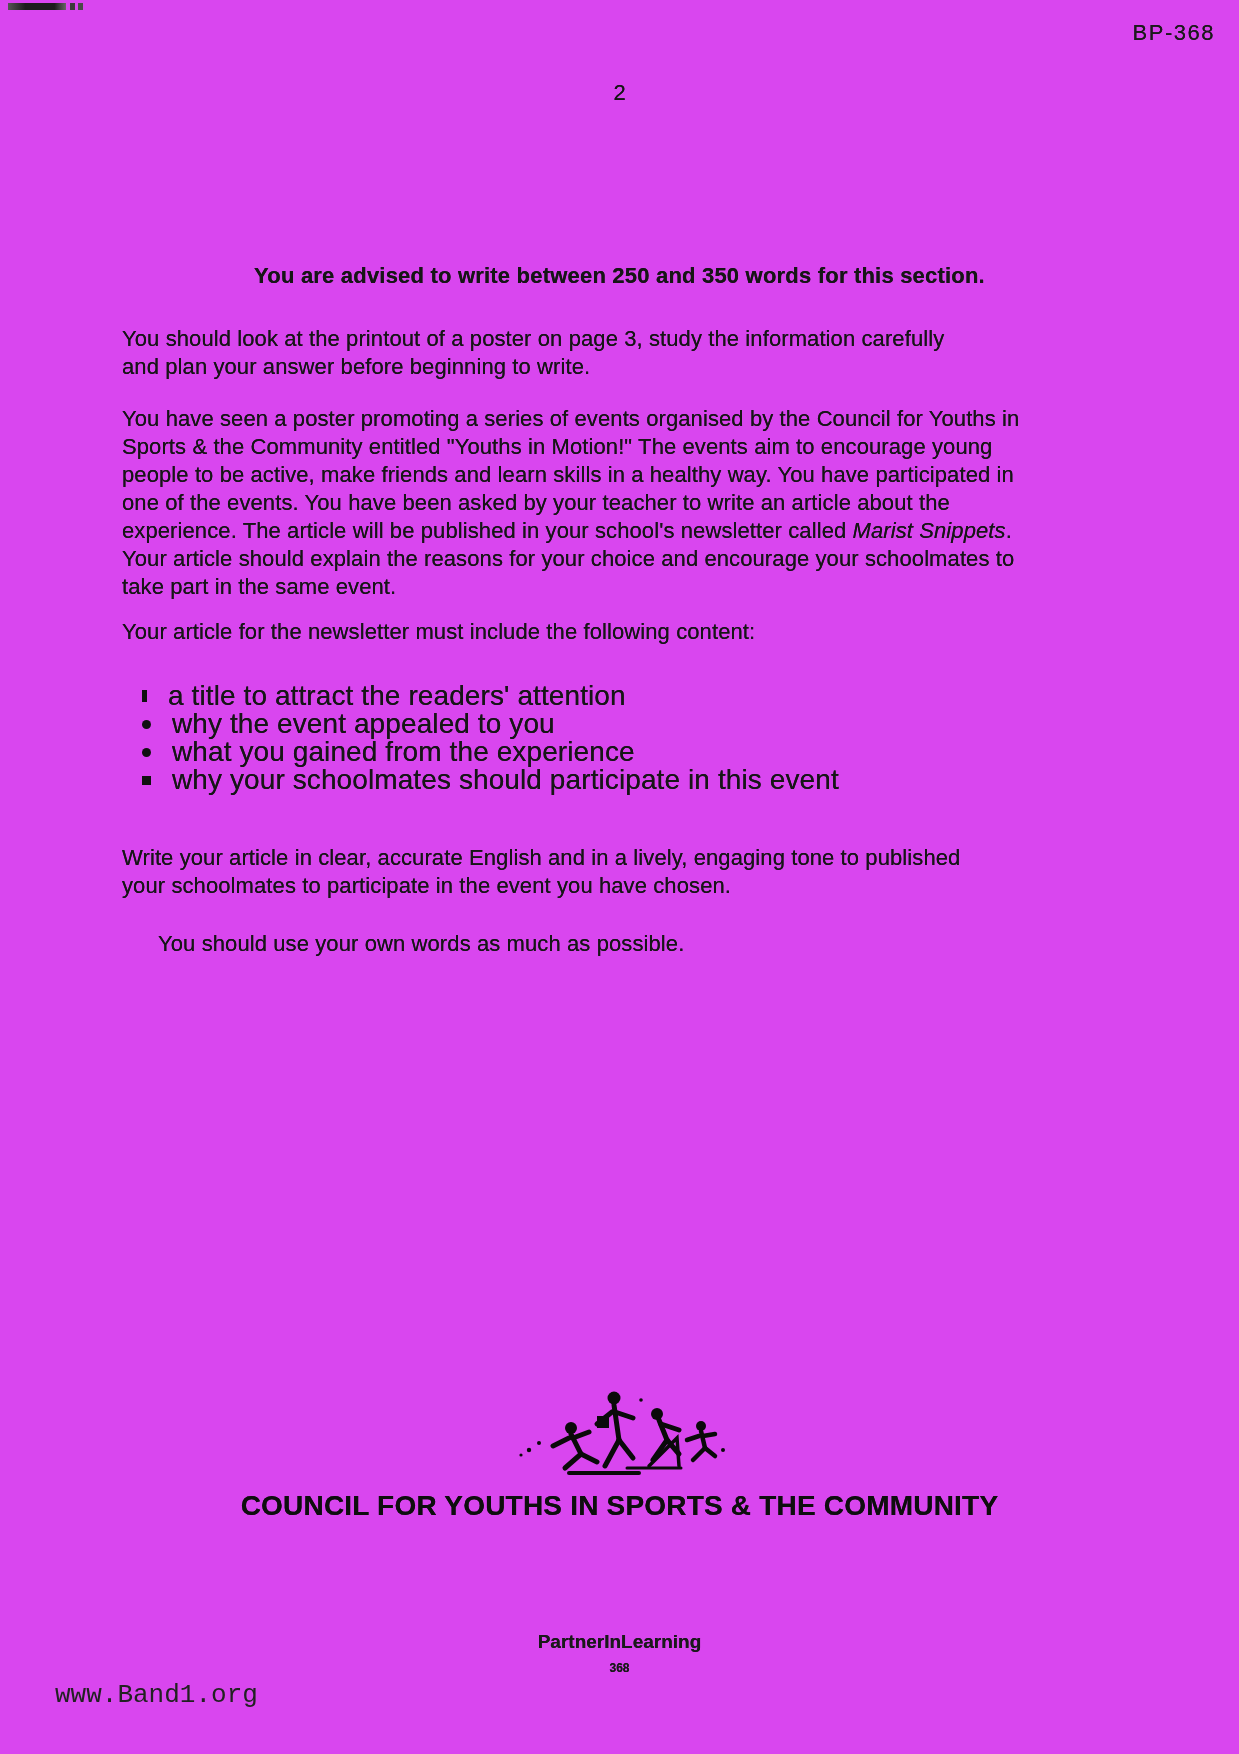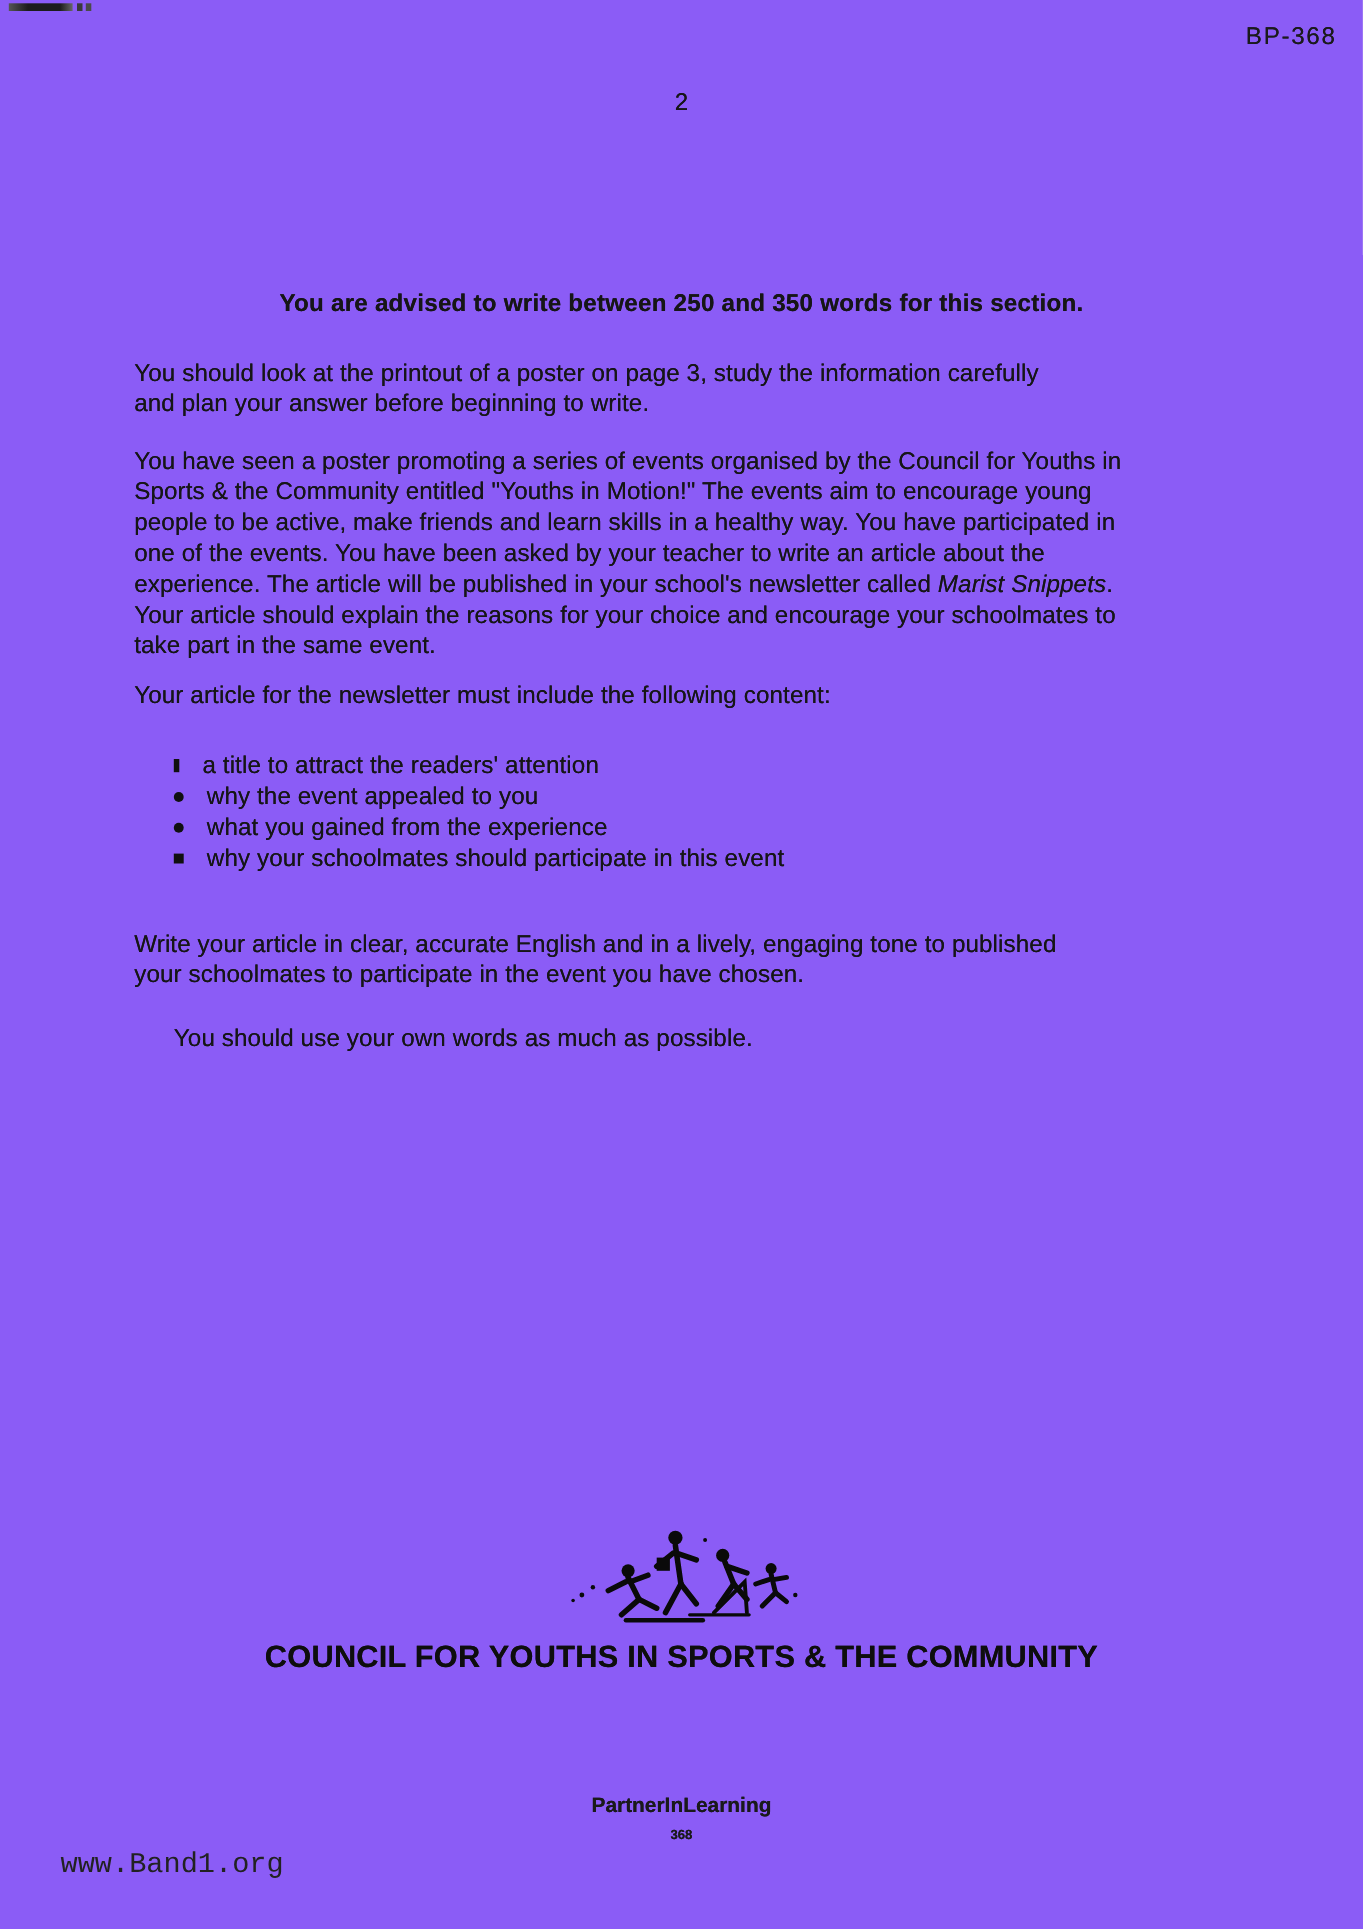--- a/index.html
+++ b/index.html
@@ -1,20 +1,20 @@
 <!DOCTYPE html>
 <html><head>
 <meta charset="utf-8">
 <style>
   html, body { margin: 0; padding: 0; background: #e8e8e8; }
   .page {
     position: relative;
     width: 1239px;
     height: 1754px;
-    background: #8b5cf6;
+    background: #d946ef;
     font-family: "Liberation Sans", sans-serif;
     color: #161616;
     overflow: hidden;
     text-shadow: 0 0 0.45px rgba(10,10,10,0.85);
   }
   .abs { position: absolute; }
   .center { left: 0; width: 100%; text-align: center; }
   .para {
     position: absolute;
     left: 122px;
@@ -35,22 +35,22 @@
   .section-line .b { font-weight: bold; }
   .advice-line { top: 263px; font-size: 22px; font-weight: bold; letter-spacing: 0.2px; }
   .p1 { top: 325px; }
   .p2 { top: 405px; }
   .p3 { top: 618px; }
   .p4 { top: 844px; }
   .p5 { top: 930px; margin-left: 36px; }
   .italic { font-style: italic; }
   .bullets {
     position: absolute;
-    left: 158px; top: 682px;
-    font-size: 22px;
+    left: 142px; top: 682px;
+    font-size: 28px;
     line-height: 28px;
     letter-spacing: 0.1px;
   }
   .bullet-row { display: flex; align-items: flex-start; height: 28px; }
   .bullet-mark {
     flex: 0 0 auto;
     width: 7px; height: 9px;
     background: #101010;
     margin: 10px 0 0 0;
   }

